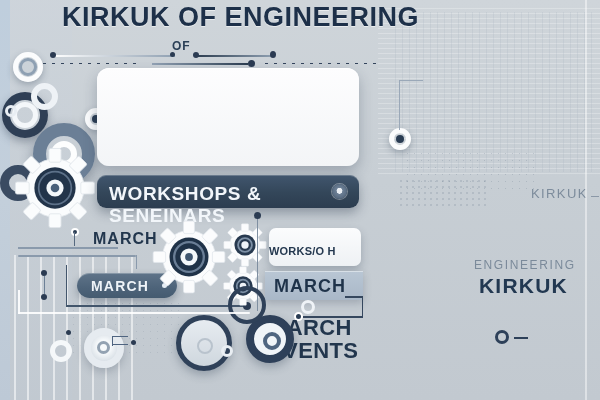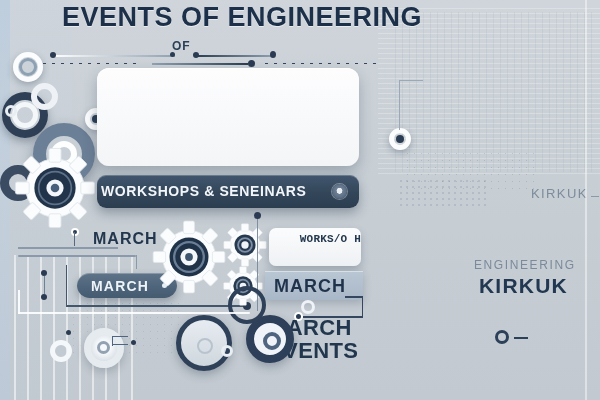--- a/index.html
+++ b/index.html
@@ -93,22 +93,22 @@
     position:absolute;left:0;right:0;top:73px;text-align:center;
     font-size:16px;font-weight:bold;color:#24384f;letter-spacing:.3px;
   }
   .pill-dark{
     position:absolute;left:97px;top:175px;width:262px;height:33px;
     background:linear-gradient(180deg,#41566e 0%,#334659 55%,#2c3d50 100%);
     border-radius:9px;
     box-shadow:0 5px 11px rgba(35,50,70,.35), 0 1px 0 rgba(255,255,255,.22) inset;
   }
   .pill-dark .lbl{
-    position:absolute;left:4px;top:8px;
-    font-size:14px;font-weight:bold;color:#f2f6fa;letter-spacing:.6px;
+    position:absolute;left:12px;top:8px;
+    font-size:19px;font-weight:bold;color:#f2f6fa;letter-spacing:.6px;
   }
   .pill-dark .knob{
     position:absolute;right:12px;top:9px;width:15px;height:15px;border-radius:50%;
     background:radial-gradient(circle at 50% 45%,#e9eef3 0 25%,#6d8096 28%,#46596e 100%);
     box-shadow:0 0 0 1px rgba(255,255,255,.35);
   }
   .march-text{
     position:absolute;left:93px;top:230px;
     font-size:16px;font-weight:bold;color:#22364d;letter-spacing:1px;
   }
@@ -121,21 +121,21 @@
   .pill-march .lbl{
     position:absolute;left:14px;top:5px;font-size:14px;font-weight:bold;
     color:#eef3f8;letter-spacing:1.2px;
   }
   .pill-march .d{position:absolute;right:10px;top:10px;width:5px;height:5px;border-radius:50%;background:#e7eef5;}
   .card-small{
     position:absolute;left:269px;top:228px;width:92px;height:38px;
     background:linear-gradient(180deg,#fbfcfd,#eef1f4);
     border-radius:7px;
     box-shadow:0 4px 9px rgba(40,55,75,.26);
-    padding-top:5px;box-sizing:border-box;text-align:right;font-family:Liberation Mono, monospace;
+    padding-top:17px;box-sizing:border-box;text-align:left;
   }
   .card-small .s1{font-size:11px;font-weight:bold;color:#24384f;line-height:13px;letter-spacing:.2px;}
   .card-small .s2{font-size:11px;font-weight:bold;color:#24384f;line-height:13px;letter-spacing:.2px;}
   .badge-march{
     position:absolute;left:265px;top:271px;width:98px;height:29px;
     background:linear-gradient(180deg,#b9c6d4 0%,#a9b8c8 100%);
     box-shadow:0 3px 8px rgba(40,55,75,.24) , 0 1px 0 rgba(255,255,255,.45) inset;
   }
   .badge-march .lbl{
     position:absolute;left:9px;top:5px;font-size:18px;font-weight:bold;
@@ -167,21 +167,21 @@
 
   <div class="tex-right"></div>
   <div class="tex-right2"></div>
   <div class="tex-dots"></div>
   <div class="tex-dots2"></div>
   <div class="tex-dots3"></div>
   <div class="left-strip"></div>
   <div class="left-panel"></div>
   <div class="vstripes"></div>
 
-  <div class="header">EVENTS OF ENGINEERING</div>
+  <div class="header">KIRKUK OF ENGINEERING</div>
   <div class="of-word">OF</div>
 
   <div class="line" style="left:53px;top:55px;width:122px;height:2px;background:linear-gradient(90deg,#fff,#8fa0b2);"></div>
   <div class="dot" style="left:50px;top:52px;width:6px;height:6px;"></div>
   <div class="dot" style="left:170px;top:52px;width:5px;height:5px;"></div>
   <div class="line" style="left:196px;top:55px;width:78px;height:2px;background:linear-gradient(90deg,#2c3d50,#8fa0b2);"></div>
   <div class="dot" style="left:193px;top:52px;width:6px;height:6px;"></div>
   <div class="dot" style="left:270px;top:51px;width:6px;height:7px;"></div>
 
   <div class="dotline" style="left:40px;top:62px;width:100px;"></div>

